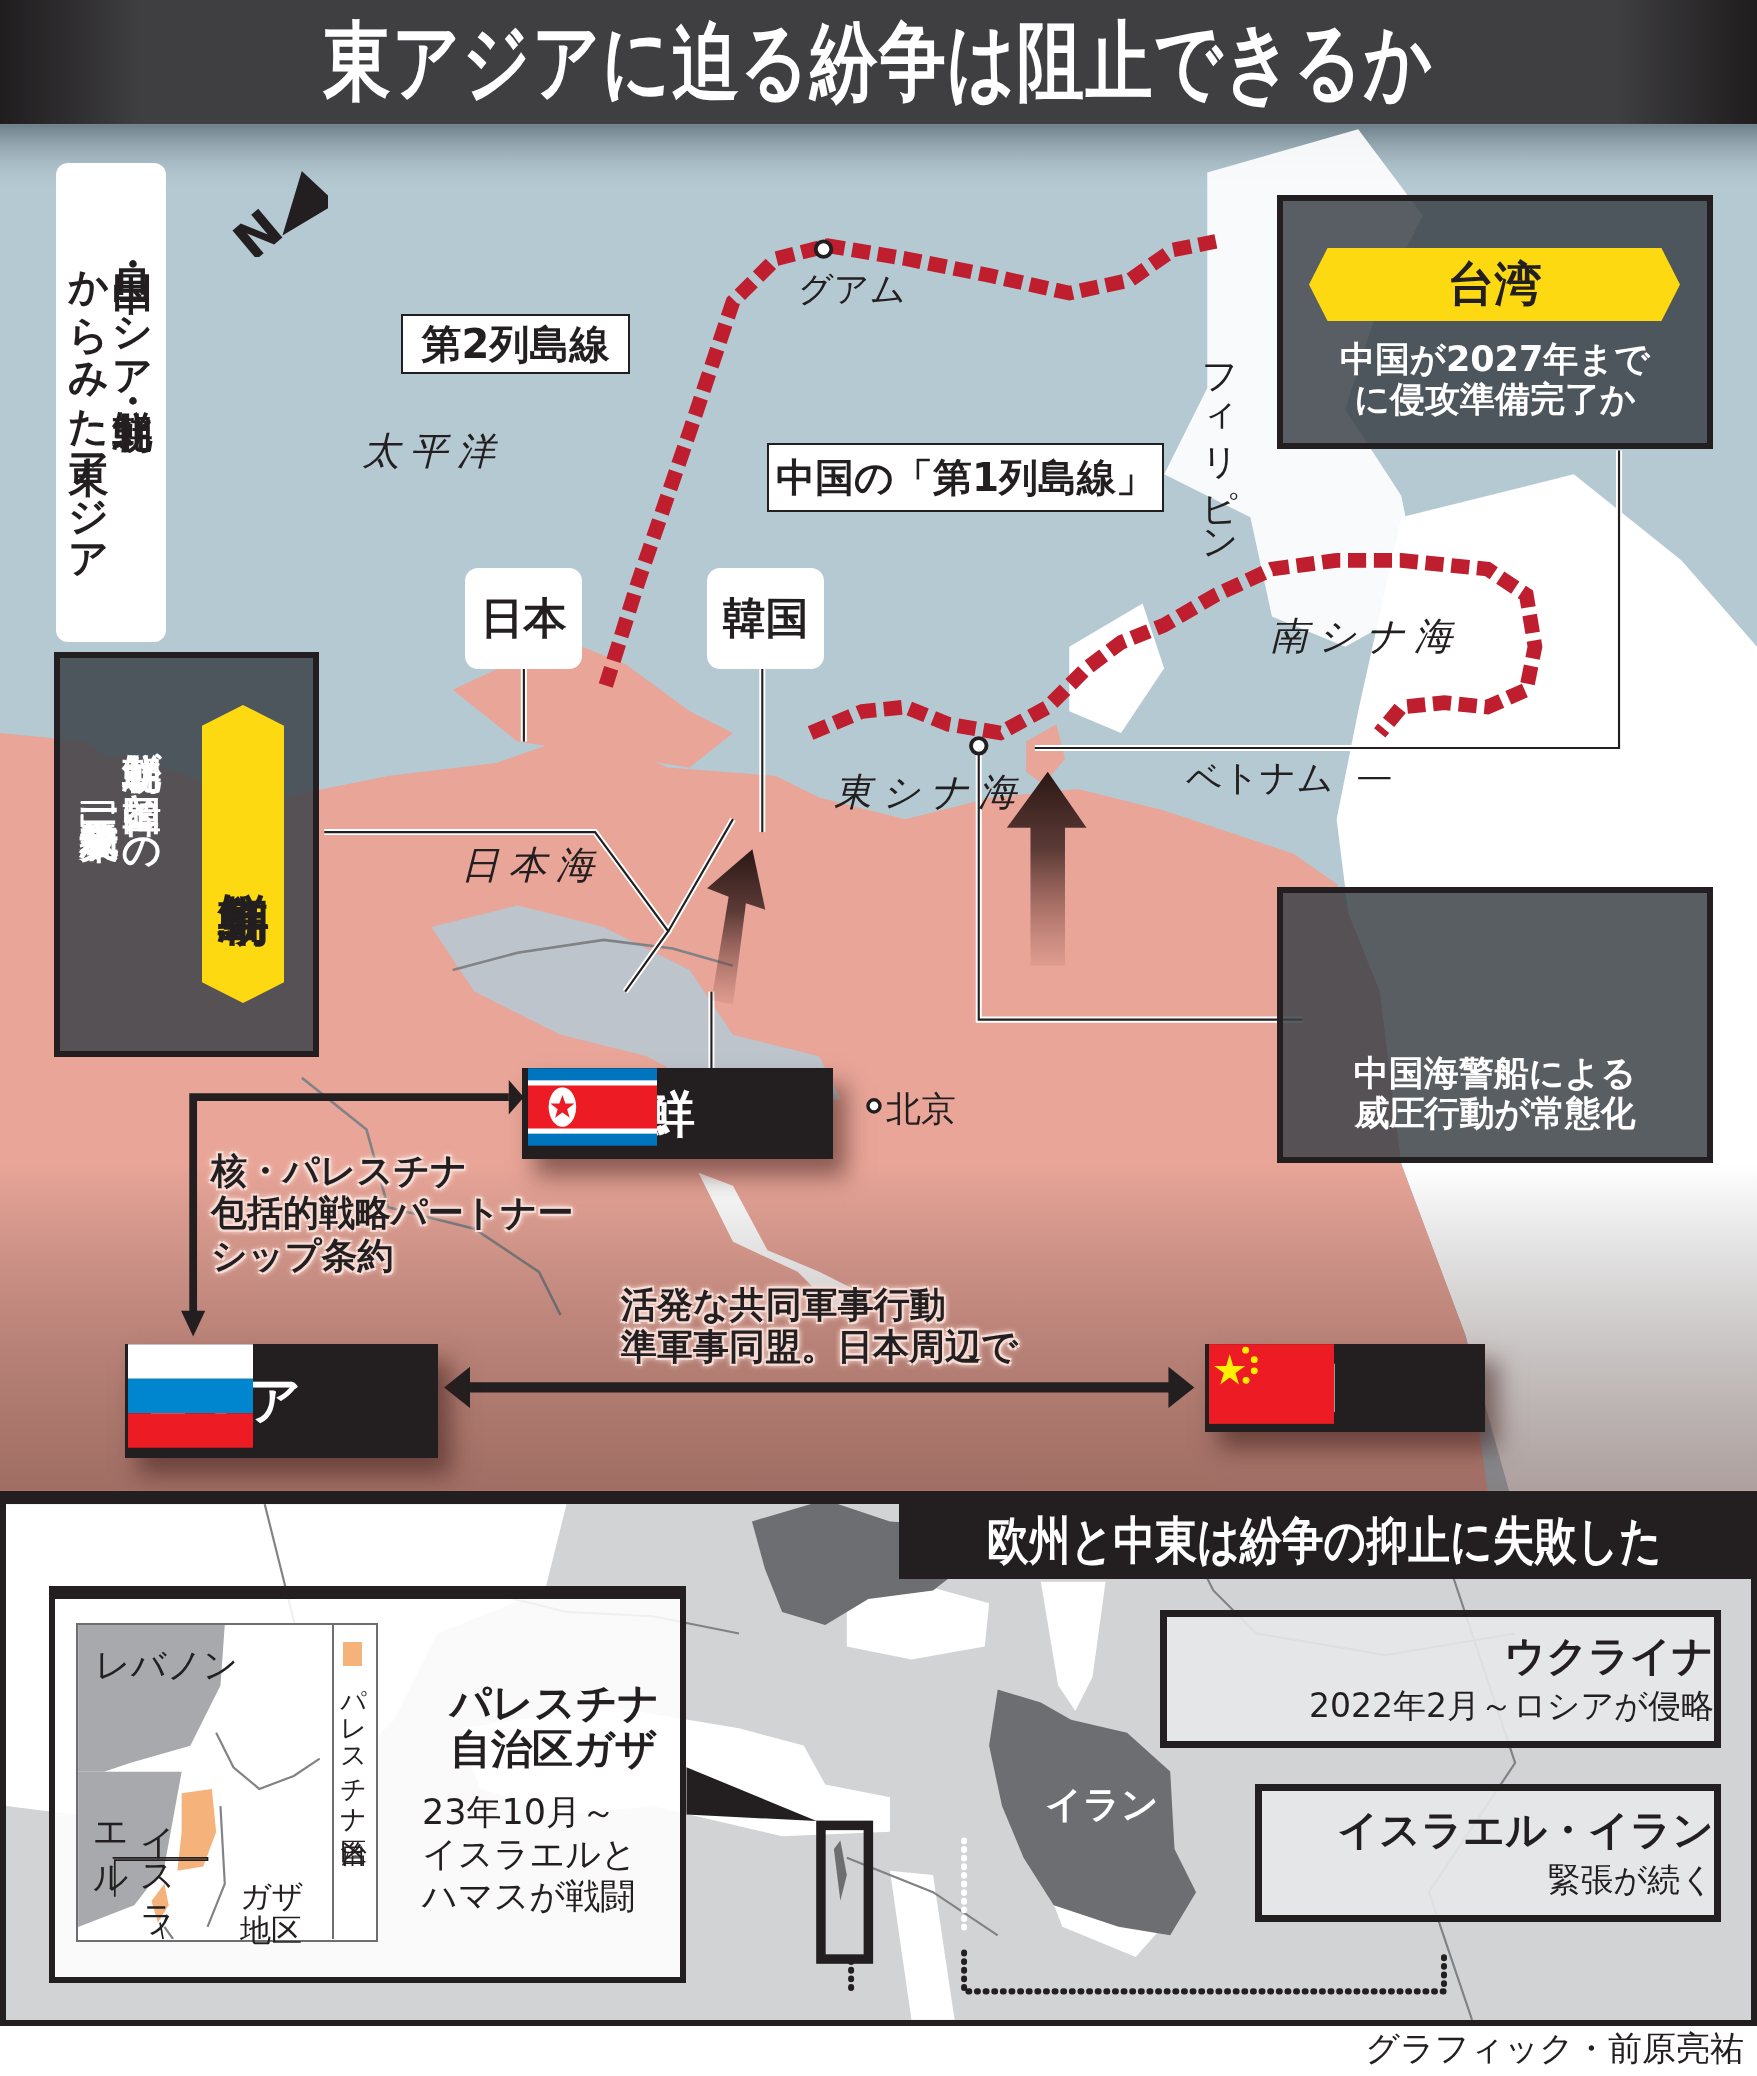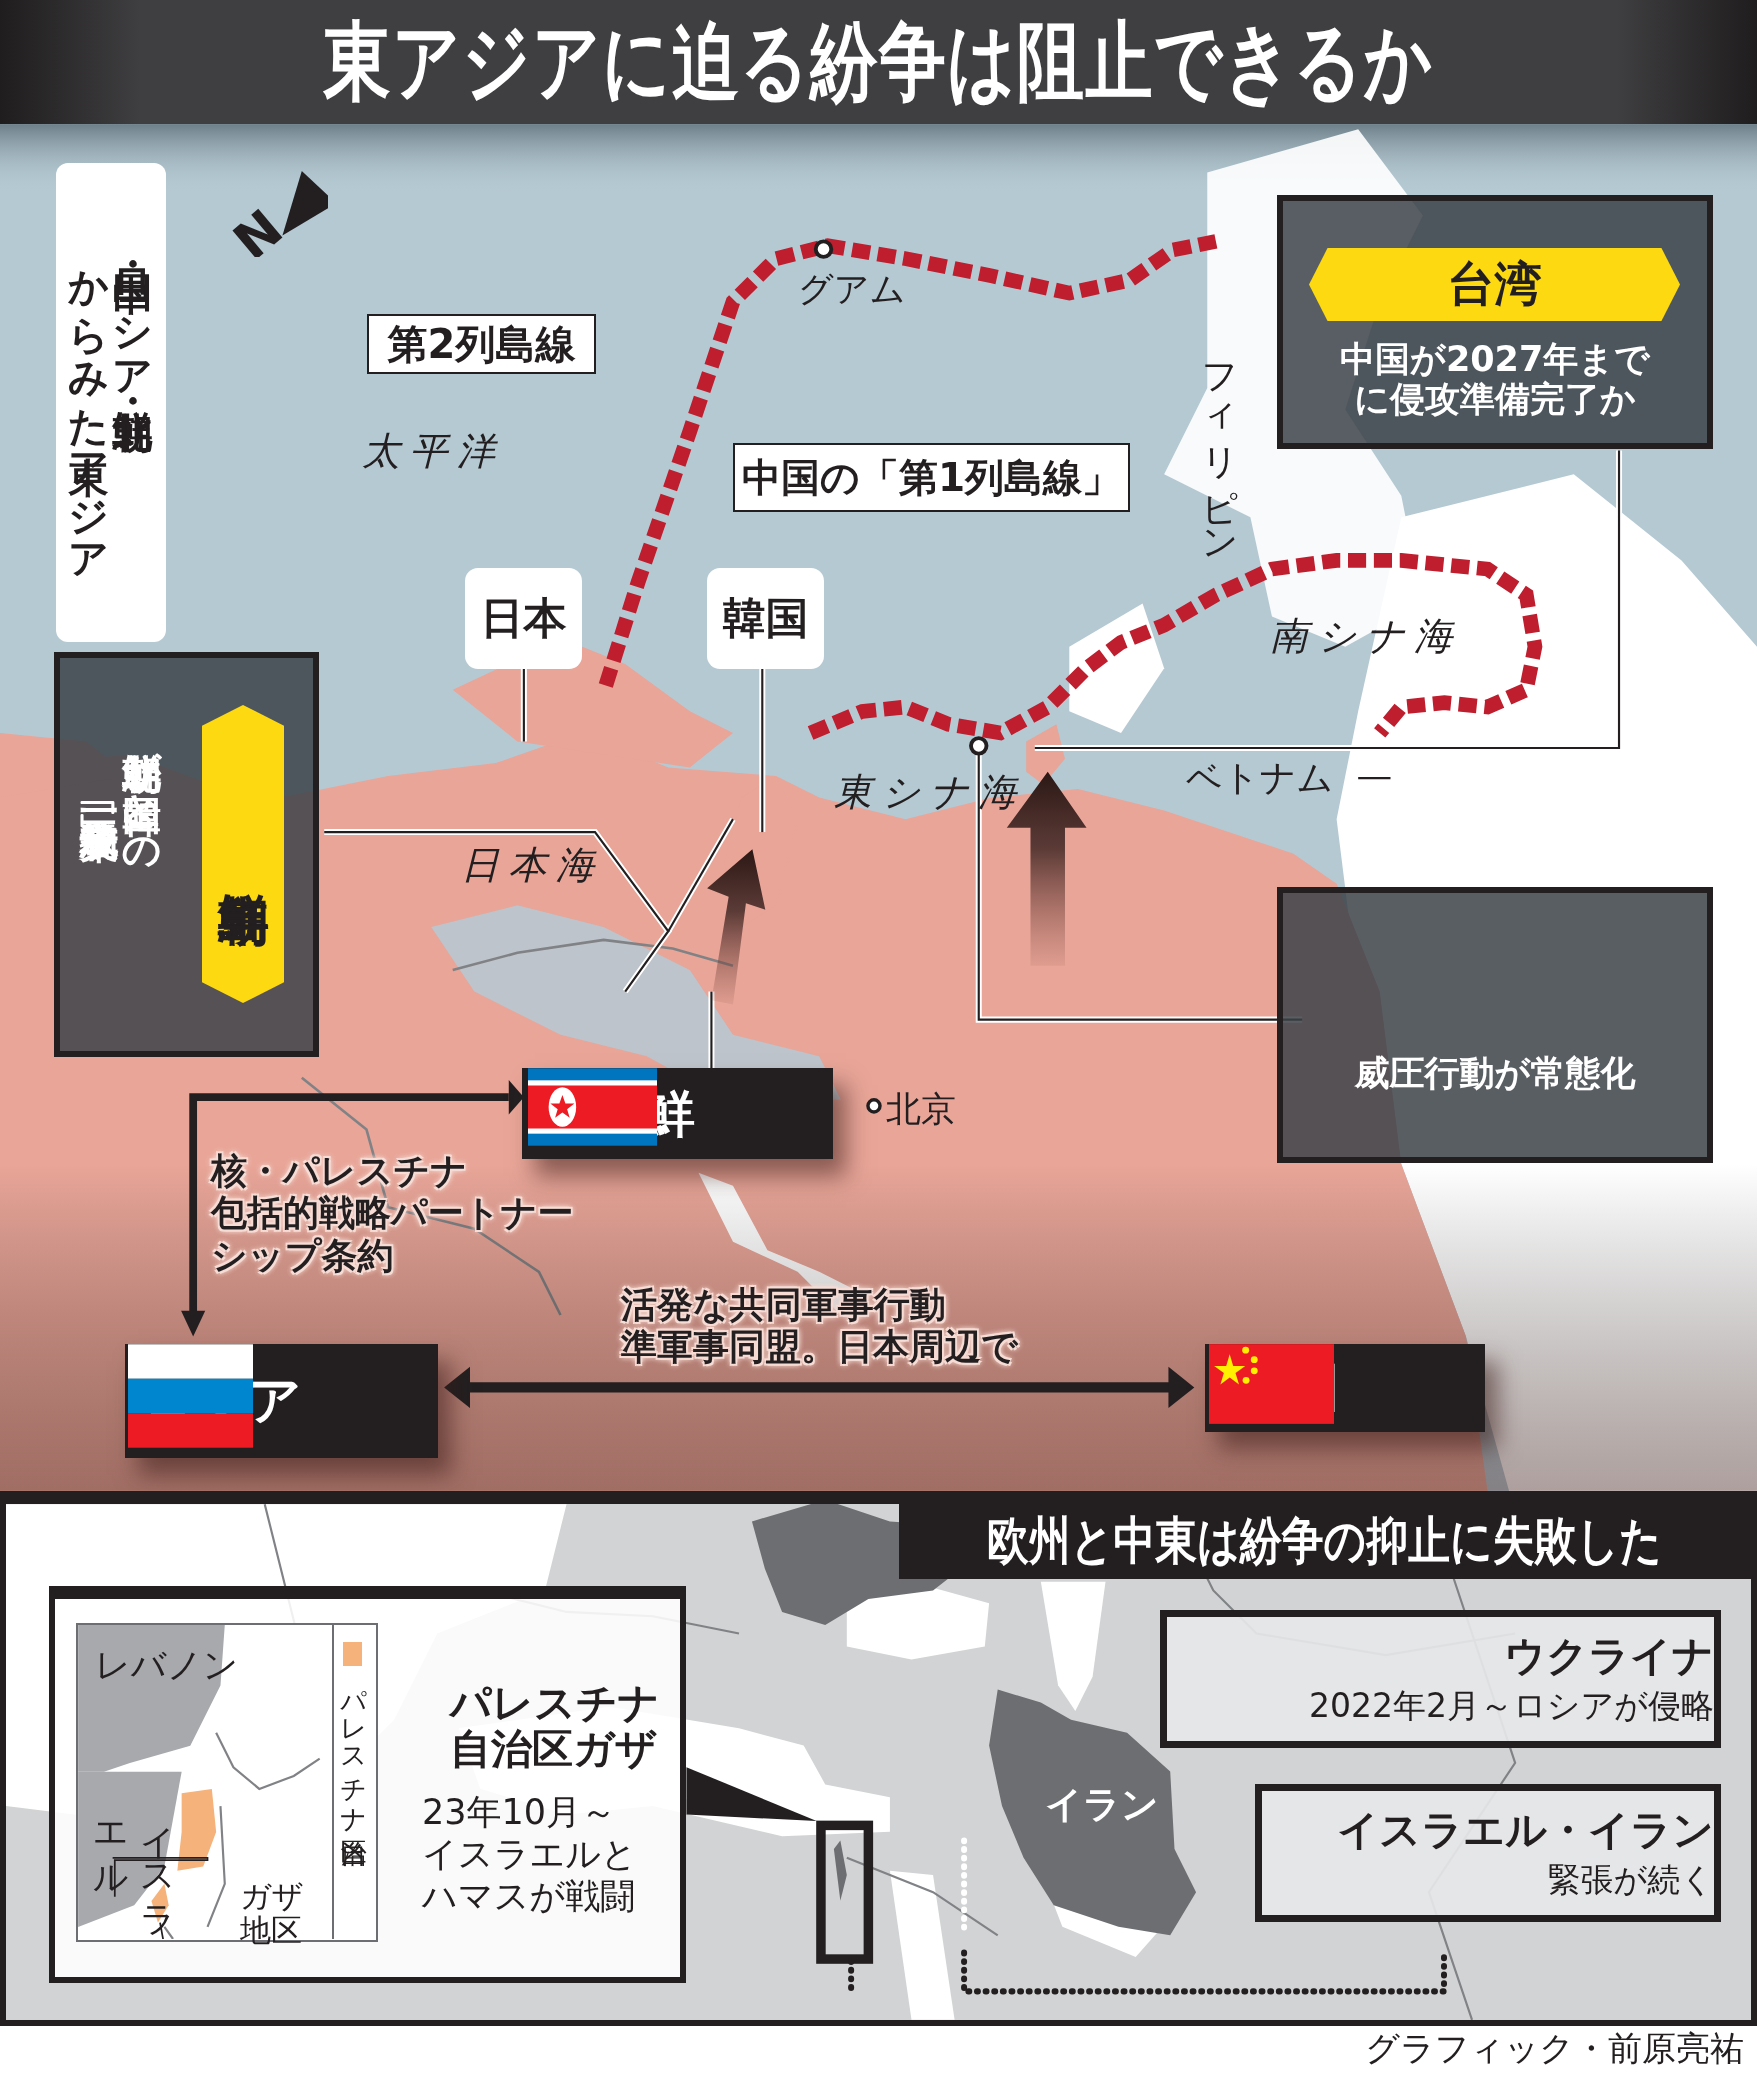--- a/index.html
+++ b/index.html
@@ -31,21 +31,21 @@
   .white-box {
     background: #ffffff; border-radius: 13px;
     display: flex; align-items: center; justify-content: center;
     color: #231f20; font-weight: bold;
   }
   .vert { writing-mode: vertical-rl; text-orientation: upright; }
 
   .outline-label {
     background: #ffffff; border: 2.6px solid #231f20;
     color: #231f20; font-weight: bold; white-space: nowrap;
-    display: flex; align-items: center; justify-content: center;
+    display: flex; align-items: center; justify-content: center; margin-left: 34px;
   }
 
   .sea-label {
     font-family: "DejaVu Serif", serif; font-style: italic;
     color: #231f20; font-size: 38px; letter-spacing: 9.5px; white-space: nowrap;
   }
 
   .dark-panel {
     background: rgba(60,66,72,0.85); border: 6px solid #231f20;
   }
@@ -239,20 +239,21 @@
       <span>台湾</span>
     </div>
     <div class="abs panel-text" style="left:0; top:138px; width:424px; font-size:35px;">
       <div>中国が2027年まで</div>
       <div>に侵攻準備完了か</div>
     </div>
   </div>
 
   <div class="abs dark-panel" style="left:1277px; top:763px; width:436px; height:276px;">
     <div class="abs panel-text" style="left:0; top:160px; width:424px; font-size:35px;">
+      <div>中国海警船による</div>
       <div>威圧行動が常態化</div>
     </div>
   </div>
 
   <div class="abs country-box" style="left:522px; top:944px; width:311px; height:91px;">
     <svg width="129" height="78" viewBox="0 0 300 180" style="margin-left:6px;">
       <rect width="300" height="180" fill="#0075bf"></rect>
       <rect y="28" width="300" height="124" fill="#ffffff"></rect>
       <rect y="40" width="300" height="100" fill="#ed1c24"></rect>
       <ellipse cx="80" cy="90" rx="32" ry="46" fill="#ffffff"></ellipse>

